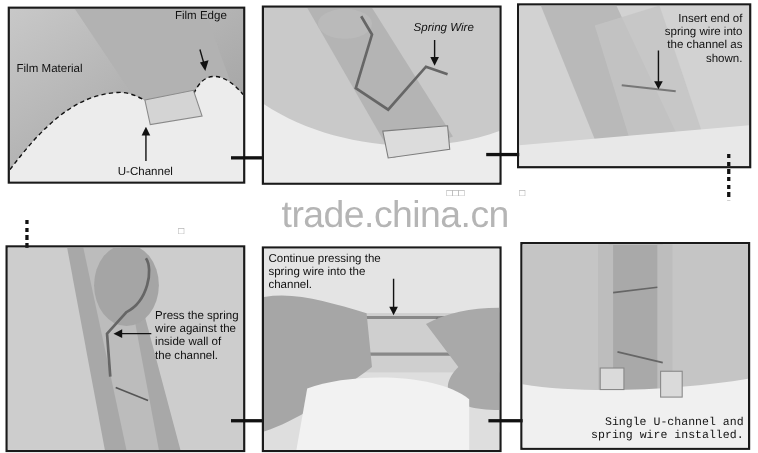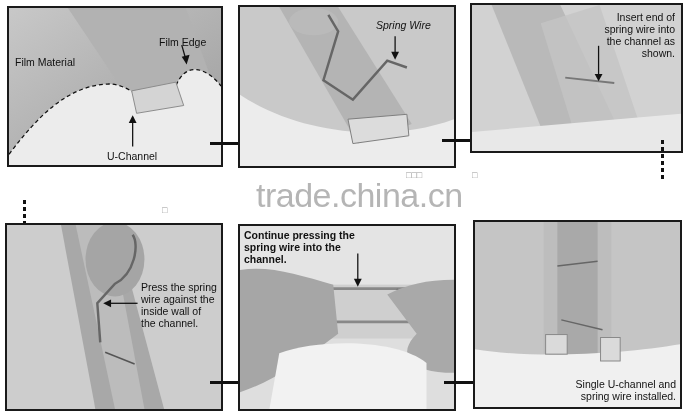--- a/index.html
+++ b/index.html
@@ -45,21 +45,21 @@
     <rect width="216" height="161" fill="url(#g1)"></rect>
     <path d="M60 0 L180 0 L205 70 L190 92 L140 105 L120 90 Z" fill="#b2b2b2"></path>
     <path d="M0 150 C 30 110, 60 80, 100 78 C 130 76, 150 120, 170 80 C 180 55, 200 60, 216 80 L216 161 L0 161 Z" fill="#ececec"></path>
     <path d="M0 150 C 30 110, 60 80, 100 78 C 130 76, 150 120, 170 80 C 180 55, 200 60, 216 80" fill="none" stroke="#111" stroke-width="1.3" stroke-dasharray="4 3"></path>
     <path d="M125 85 L170 76 L178 100 L130 108 Z" fill="#d4d4d4" stroke="#8a8a8a"></path>
     <line x1="126" y1="112" x2="126" y2="142" stroke="#111" stroke-width="1.3"></line>
     <polygon points="122,118 126,110 130,118" fill="#111"></polygon>
     <line x1="176" y1="38" x2="180" y2="52" stroke="#111" stroke-width="1.3"></line>
     <polygon points="176,50 181,58 184,48" fill="#111"></polygon>
   </svg>
-  <div class="label" style="left:150px;top:28px;">Film Edge</div>
+  <div class="label" style="left:150px;top:0;">Film Edge</div>
   <div class="label" style="left:6px;top:48px;">Film Material</div>
   <div class="label" style="left:98px;top:142px;">U-Channel</div>
 </div>
 
 <div class="arrow-h" style="left:210px;top:142px;width:52px;"></div>
 
 <div class="panel" style="left:238px;top:5px;width:218px;height:163px;">
   <svg class="bg" viewBox="0 0 218 163" preserveAspectRatio="none">
     <rect width="218" height="163" fill="#c9c9c9"></rect>
     <path d="M0 90 C 60 130, 150 140, 218 115 L218 163 L0 163 Z" fill="#ececec"></path>
@@ -113,21 +113,21 @@
     <polygon points="106,76 98,80 106,84" fill="#111"></polygon>
   </svg>
   <div class="label" style="left:134px;top:56px;">Press the spring
 wire against the
 inside wall of
 the channel.</div>
 </div>
 
 <div class="arrow-h" style="left:210px;top:381px;width:52px;"></div>
 
-<div class="panel" style="left:238px;top:224px;width:218px;height:187px;font-weight:bold;">
+<div class="panel" style="left:238px;top:224px;width:218px;height:187px;">
   <svg class="bg" viewBox="0 0 218 187" preserveAspectRatio="none">
     <rect width="218" height="187" fill="#dedede"></rect>
     <rect x="0" y="0" width="218" height="60" fill="#e4e4e4"></rect>
     <rect x="10" y="60" width="208" height="55" fill="#cfcfcf"></rect>
     <line x1="10" y1="64" x2="218" y2="64" stroke="#888" stroke-width="3"></line>
     <line x1="40" y1="98" x2="218" y2="98" stroke="#888" stroke-width="3"></line>
     <line x1="160" y1="64" x2="178" y2="98" stroke="#777" stroke-width="2"></line>
     <path d="M0 45 C 30 40, 60 50, 95 60 L 100 110 C 60 140, 30 160, 0 170 Z" fill="#a6a6a6"></path>
     <path d="M218 55 C 190 55, 170 60, 150 70 L 180 110 C 160 130, 170 150, 218 150 Z" fill="#a9a9a9"></path>
     <path d="M40 130 C 80 115, 160 115, 190 140 L 190 187 L 30 187 Z" fill="#f2f2f2"></path>
@@ -146,15 +146,15 @@
     <rect width="209" height="189" fill="#c5c5c5"></rect>
     <path d="M80 0 L130 0 L140 140 L75 140 Z" fill="#a9a9a9"></path>
     <rect x="70" y="0" width="14" height="135" fill="#bdbdbd"></rect>
     <rect x="125" y="0" width="14" height="140" fill="#bdbdbd"></rect>
     <line x1="84" y1="45" x2="125" y2="40" stroke="#666" stroke-width="1.5"></line>
     <line x1="88" y1="100" x2="130" y2="110" stroke="#666" stroke-width="1.5"></line>
     <path d="M0 130 C 60 140, 150 135, 209 125 L209 189 L0 189 Z" fill="#f0f0f0"></path>
     <rect x="72" y="115" width="22" height="20" fill="#dadada" stroke="#888"></rect>
     <rect x="128" y="118" width="20" height="24" fill="#dadada" stroke="#888"></rect>
   </svg>
-  <div class="label right" style="right:4px;top:156px;">Single U-channel and
+  <div class="label right" style="right:4px;top:156px;font-family:Liberation Mono, monospace;">Single U-channel and
 spring wire installed.</div>
 </div>
 
 </body></html>

